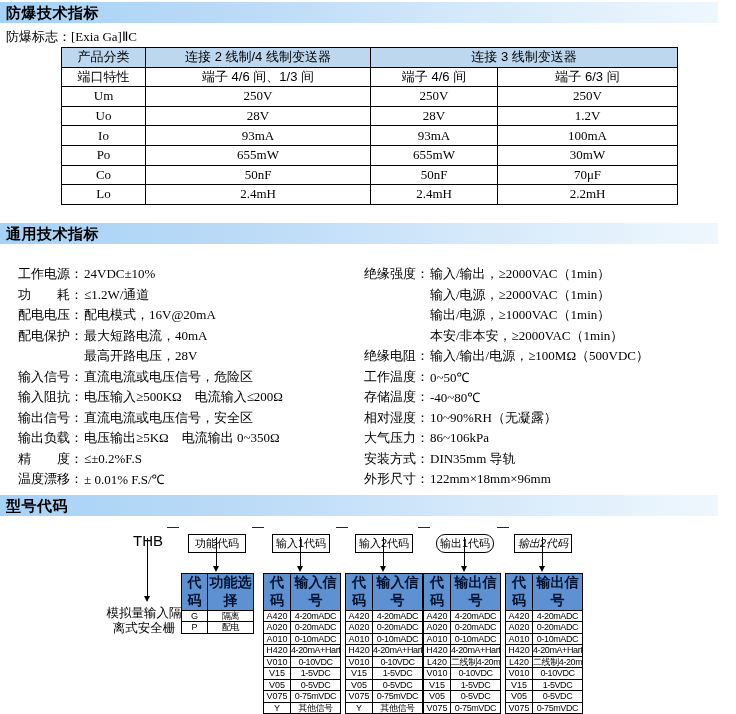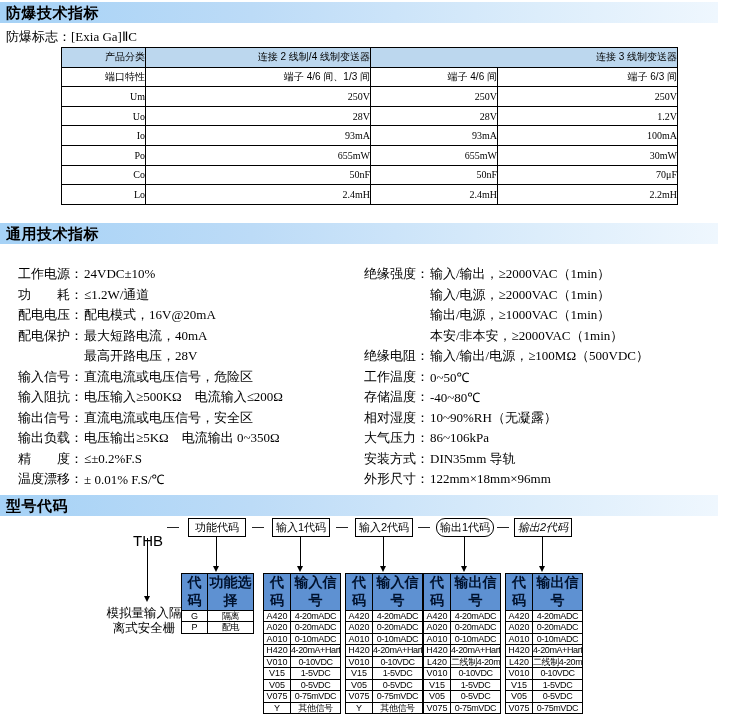--- a/index.html
+++ b/index.html
@@ -10,40 +10,40 @@
   
   .section-bar { height:21px; margin-right:18px; padding:2px 0 0 6px;
     font-size:15px; font-weight:bold; letter-spacing:0.5px;
     background:linear-gradient(90deg,#a6d2f6 0%,#bcdbf7 35%,#dcedfb 75%,#eff7fe 100%); }
 
   
   .mark-line { padding:5px 0 4px 6px; font-size:13px; height:24px; }
   .mark-line .val { font-family:"Liberation Serif", serif; }
 
   table.spec-table { border-collapse:collapse; margin-left:61px; width:616px;
-    table-layout:fixed; text-align:right; font-size:10px; }
+    table-layout:fixed; text-align:center; font-size:13px; }
   table.spec-table th, table.spec-table td { border:1px solid #000; height:19.6px;
     font-weight:normal; padding:0; }
   table.spec-table tr.hdr1 th { background:#bcd7ee; }
   table.spec-table .latin { font-family:"Liberation Serif", serif; }
 
   
   .gen-wrap { position:relative; height:229px; margin-top:16px; }
   .gen-col { position:absolute; top:4px; }
   .gen-col.left  { left:18px;  width:340px; }
   .gen-col.right { left:364px; width:370px; }
   .spec-row { display:flex; height:20.5px; align-items:center; font-size:13px; white-space:nowrap; }
   .spec-row .lbl { flex:0 0 66px; }
   .spec-row .val { font-family:"Liberation Serif", serif; }
 
   
   .diagram { position:relative; height:197px; margin-top:0; font-size:11px; }
   .thb { position:absolute; left:133px; top:16px; font-size:15px; }
   .dash { position:absolute; top:4px; width:14px; text-align:center; font-size:12px; }
-  .code-box { position:absolute; top:2px; width:58px; height:19px; border:1px solid #000;
+  .code-box { position:absolute; top:18px; width:58px; height:19px; border:1px solid #000;
     text-align:center; line-height:17px; font-size:11px; background:#fff; }
   .vline { position:absolute; width:1px; background:#000; }
   .arrowhead { position:absolute; width:0; height:0;
     border-left:3px solid transparent; border-right:3px solid transparent;
     border-top:6px solid #000; }
   .product-label { position:absolute; left:100px; top:90px; width:88px;
     text-align:center; font-size:12.5px; line-height:15px; }
 
   table.code-table { position:absolute; top:57px; border-collapse:collapse;
     table-layout:fixed; text-align:center; background:#fff; }

